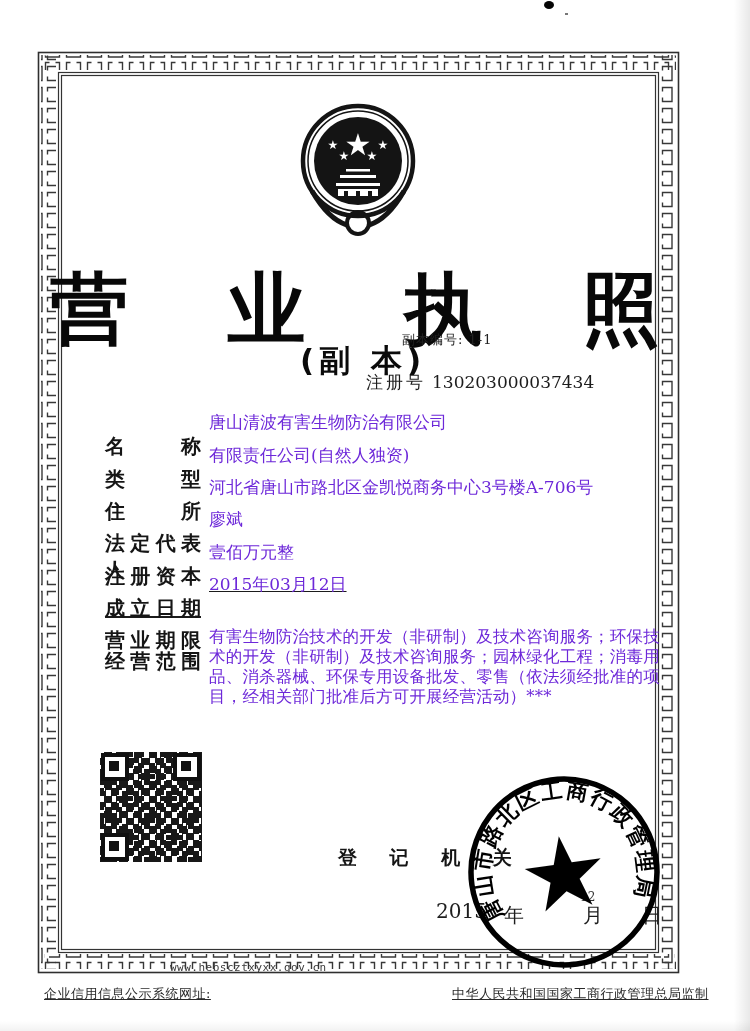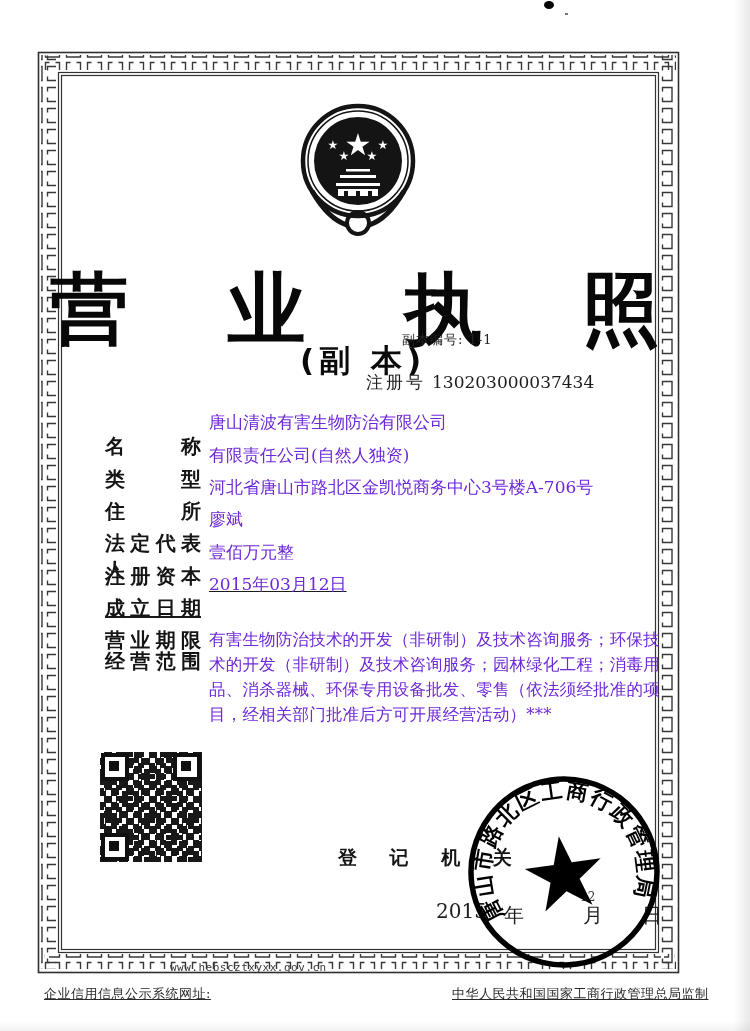--- a/index.html
+++ b/index.html
@@ -24,21 +24,21 @@
   .subtitle{position:absolute;left:300px;top:340px;font-size:31px;font-weight:bold;
             letter-spacing:5px;color:#0a0a0a;font-family:"DejaVu Sans","Liberation Sans",sans-serif;}
   .regline{position:absolute;left:318px;top:371px;font-size:17px;color:#1d1d1d;margin-left:48px;}
   .regline .lbl{letter-spacing:3px;margin-right:6px;}
 
   
   .row{position:absolute;left:105px;display:flex;}
   .row .flabel{display:block;width:96px;font-family:"DejaVu Sans","Liberation Sans",sans-serif;
        font-weight:600;font-size:20px;color:#151515;text-align:justify;text-align-last:justify;margin-top:21px;}
   .row .fvalue{display:block;margin-left:8px;width:460px;font-size:17px;color:#6d28d9;line-height:20px;}
-  .row.wrap .fvalue{font-size:16.5px;line-height:25px;letter-spacing:0.2px;}
+  .row.wrap .fvalue{font-size:16.5px;line-height:20px;letter-spacing:0.2px;}
 
   
   .qr{position:absolute;left:100px;top:752px;width:102px;height:110px;
       background:
         repeating-conic-gradient(#181818 0% 25%, transparent 0% 50%) 0px 0px/11px 11px,
         repeating-conic-gradient(#181818 0% 25%, transparent 0% 50%) 4px 6px/15px 15px;
       background-color:#fff;}
   .qr .finder{position:absolute;width:20px;height:20px;border:4px solid #101010;background:#fff;}
   .qr .finder::after{content:"";position:absolute;left:4px;top:4px;width:10px;height:10px;background:#101010;}
   .qr .f-tl{left:1px;top:1px;} .qr .f-tr{right:1px;top:1px;} .qr .f-bl{left:1px;bottom:1px;}

